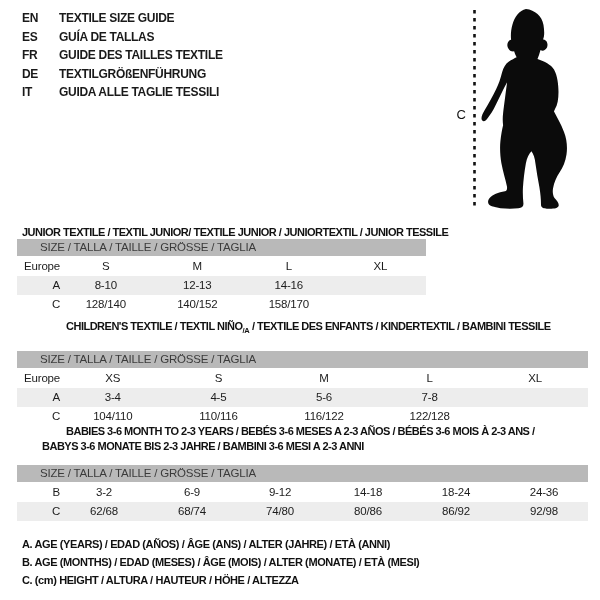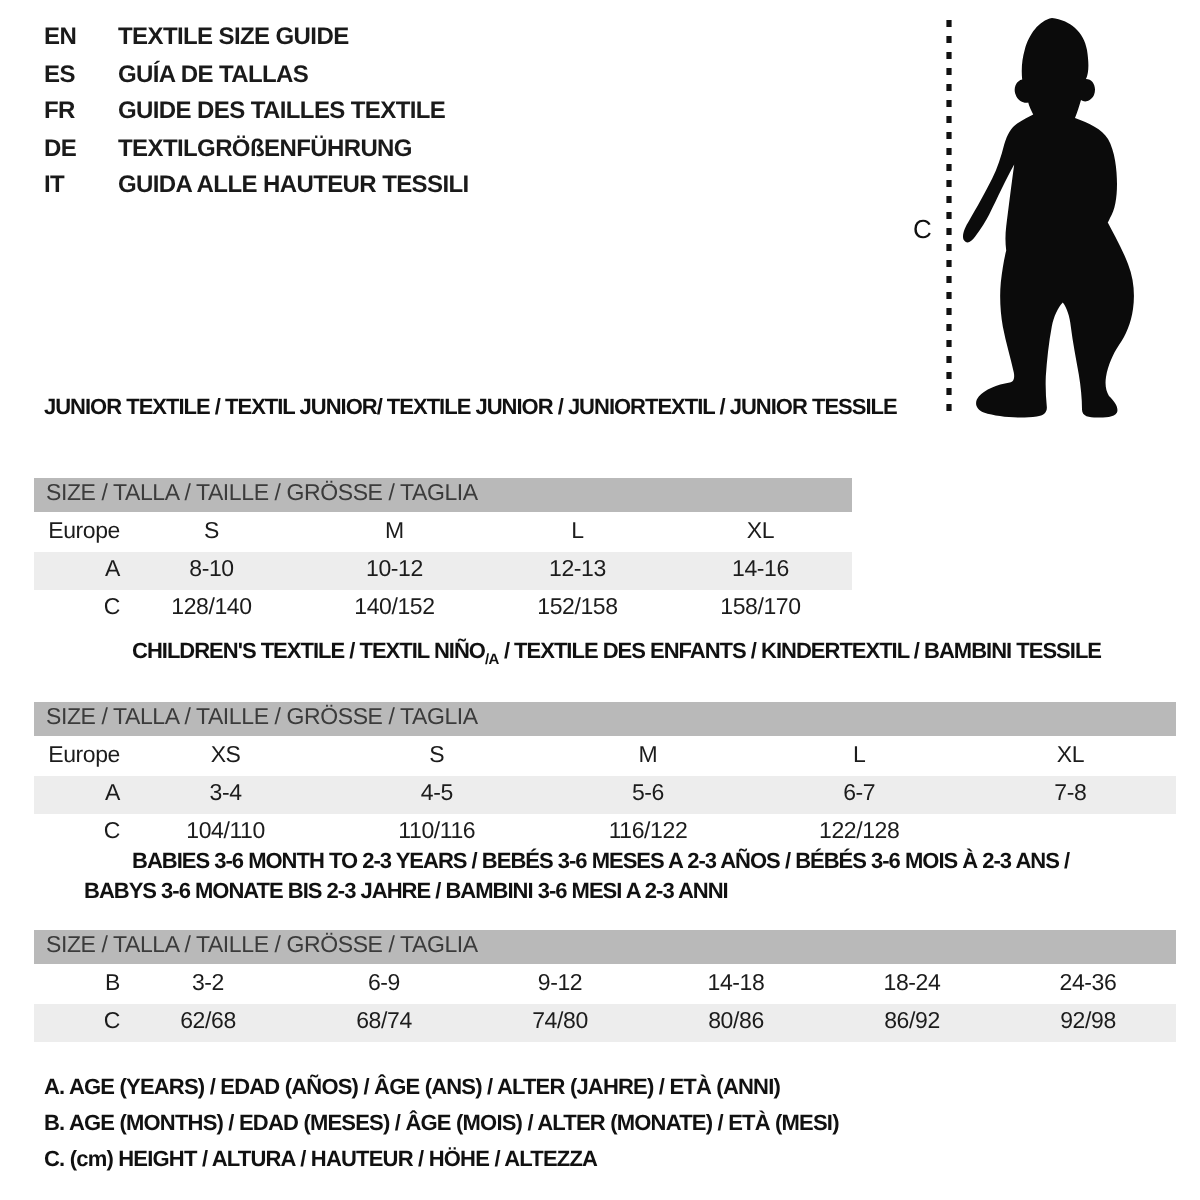--- a/index.html
+++ b/index.html
@@ -17,28 +17,28 @@
   .fig-c{
     position:absolute;left:452px;top:107px;width:18px;text-align:center;
     font-size:13px;letter-spacing:-0.3px;color:#111;
   }
   
   .s-title{
     position:absolute;left:22px;font-weight:bold;font-size:11px;
     letter-spacing:-0.5px;white-space:nowrap;color:#111;
   }
   .s-title sub{font-size:7.5px;letter-spacing:-0.3px;}
-  .t1-title{top:198px;} .t2-title{top:320px;margin-left:44px;}
+  .t1-title{top:226px;} .t2-title{top:320px;margin-left:44px;}
   .t3-title1{top:425px;margin-left:44px;} .t3-title2{top:440px;padding-left:20px;}
   
   .tbl{position:absolute;left:17px;}
   .t1{top:239px;width:409px;} .t2{top:351px;width:571px;} .t3{top:465px;width:571px;}
   .tbl .bar{
     height:17px;line-height:17px;background:#b9b9b9;color:#3b3b3b;
-    font-size:11.5px;letter-spacing:-0.2px;padding-left:6px;box-sizing:border-box;
+    font-size:11.5px;letter-spacing:-0.2px;padding-left:23px;box-sizing:border-box;
     margin-bottom:1px;white-space:nowrap;overflow:hidden;
   }
   .trow{display:grid;height:19px;line-height:19px;font-size:11.5px;letter-spacing:-0.2px;color:#1c1c1c;}
   .t1 .trow{grid-template-columns:43px repeat(4,1fr);}
   .t2 .trow{grid-template-columns:43px repeat(5,1fr);}
   .t3 .trow{grid-template-columns:43px repeat(6,1fr);}
   .trow.shade{background:#ededed;}
   .trow .lab{padding-left:6px;text-align:right;}
   .trow .cell{text-align:center;}
   
@@ -65,21 +65,21 @@
     <div class="lang-row">
       <span class="lang-code">FR</span>
       <span class="lang-text">GUIDE DES TAILLES TEXTILE</span>
     </div>
     <div class="lang-row">
       <span class="lang-code">DE</span>
       <span class="lang-text">TEXTILGRÖßENFÜHRUNG</span>
     </div>
     <div class="lang-row">
       <span class="lang-code">IT</span>
-      <span class="lang-text">GUIDA ALLE HAUTEUR TESSILI</span>
+      <span class="lang-text">GUIDA ALLE TAGLIE TESSILI</span>
     </div>
   </div>
 
   <svg class="fig-svg" width="160" height="220" viewBox="0 0 160 220">
     <line x1="34.5" y1="10" x2="34.5" y2="206" stroke="#111111" stroke-width="2.6" stroke-dasharray="3.5 4.5"></line>
     <path fill="#0b0b0b" d="
       M86 9
       C95 10 102 16 103.5 25
       C104.5 31.5 104.5 36.5 103 39.5
       C106.5 39.5 108.5 43.5 107 47.5
@@ -138,50 +138,47 @@
     <div class="trow">
       <span class="lab">Europe</span>
       <span class="cell">S</span>
       <span class="cell">M</span>
       <span class="cell">L</span>
       <span class="cell">XL</span>
     </div>
     <div class="trow shade">
       <span class="lab">A</span>
       <span class="cell">8-10</span>
-      <span class="cell">10-12</span>
       <span class="cell">12-13</span>
       <span class="cell">14-16</span>
     </div>
     <div class="trow">
       <span class="lab">C</span>
       <span class="cell">128/140</span>
       <span class="cell">140/152</span>
-      <span class="cell">152/158</span>
       <span class="cell">158/170</span>
     </div>
   </div>
 
   <div class="s-title t2-title"><span>CHILDREN'S TEXTILE / TEXTIL NIÑO</span><sub>/A</sub><span> / TEXTILE DES ENFANTS / KINDERTEXTIL / BAMBINI TESSILE</span></div>
   <div class="tbl t2">
     <div class="bar">SIZE / TALLA / TAILLE / GRÖSSE / TAGLIA</div>
     <div class="trow">
       <span class="lab">Europe</span>
       <span class="cell">XS</span>
       <span class="cell">S</span>
       <span class="cell">M</span>
       <span class="cell">L</span>
       <span class="cell">XL</span>
     </div>
     <div class="trow shade">
       <span class="lab">A</span>
       <span class="cell">3-4</span>
       <span class="cell">4-5</span>
       <span class="cell">5-6</span>
-      <span class="cell">6-7</span>
       <span class="cell">7-8</span>
     </div>
     <div class="trow">
       <span class="lab">C</span>
       <span class="cell">104/110</span>
       <span class="cell">110/116</span>
       <span class="cell">116/122</span>
       <span class="cell">122/128</span>
     </div>
   </div>

